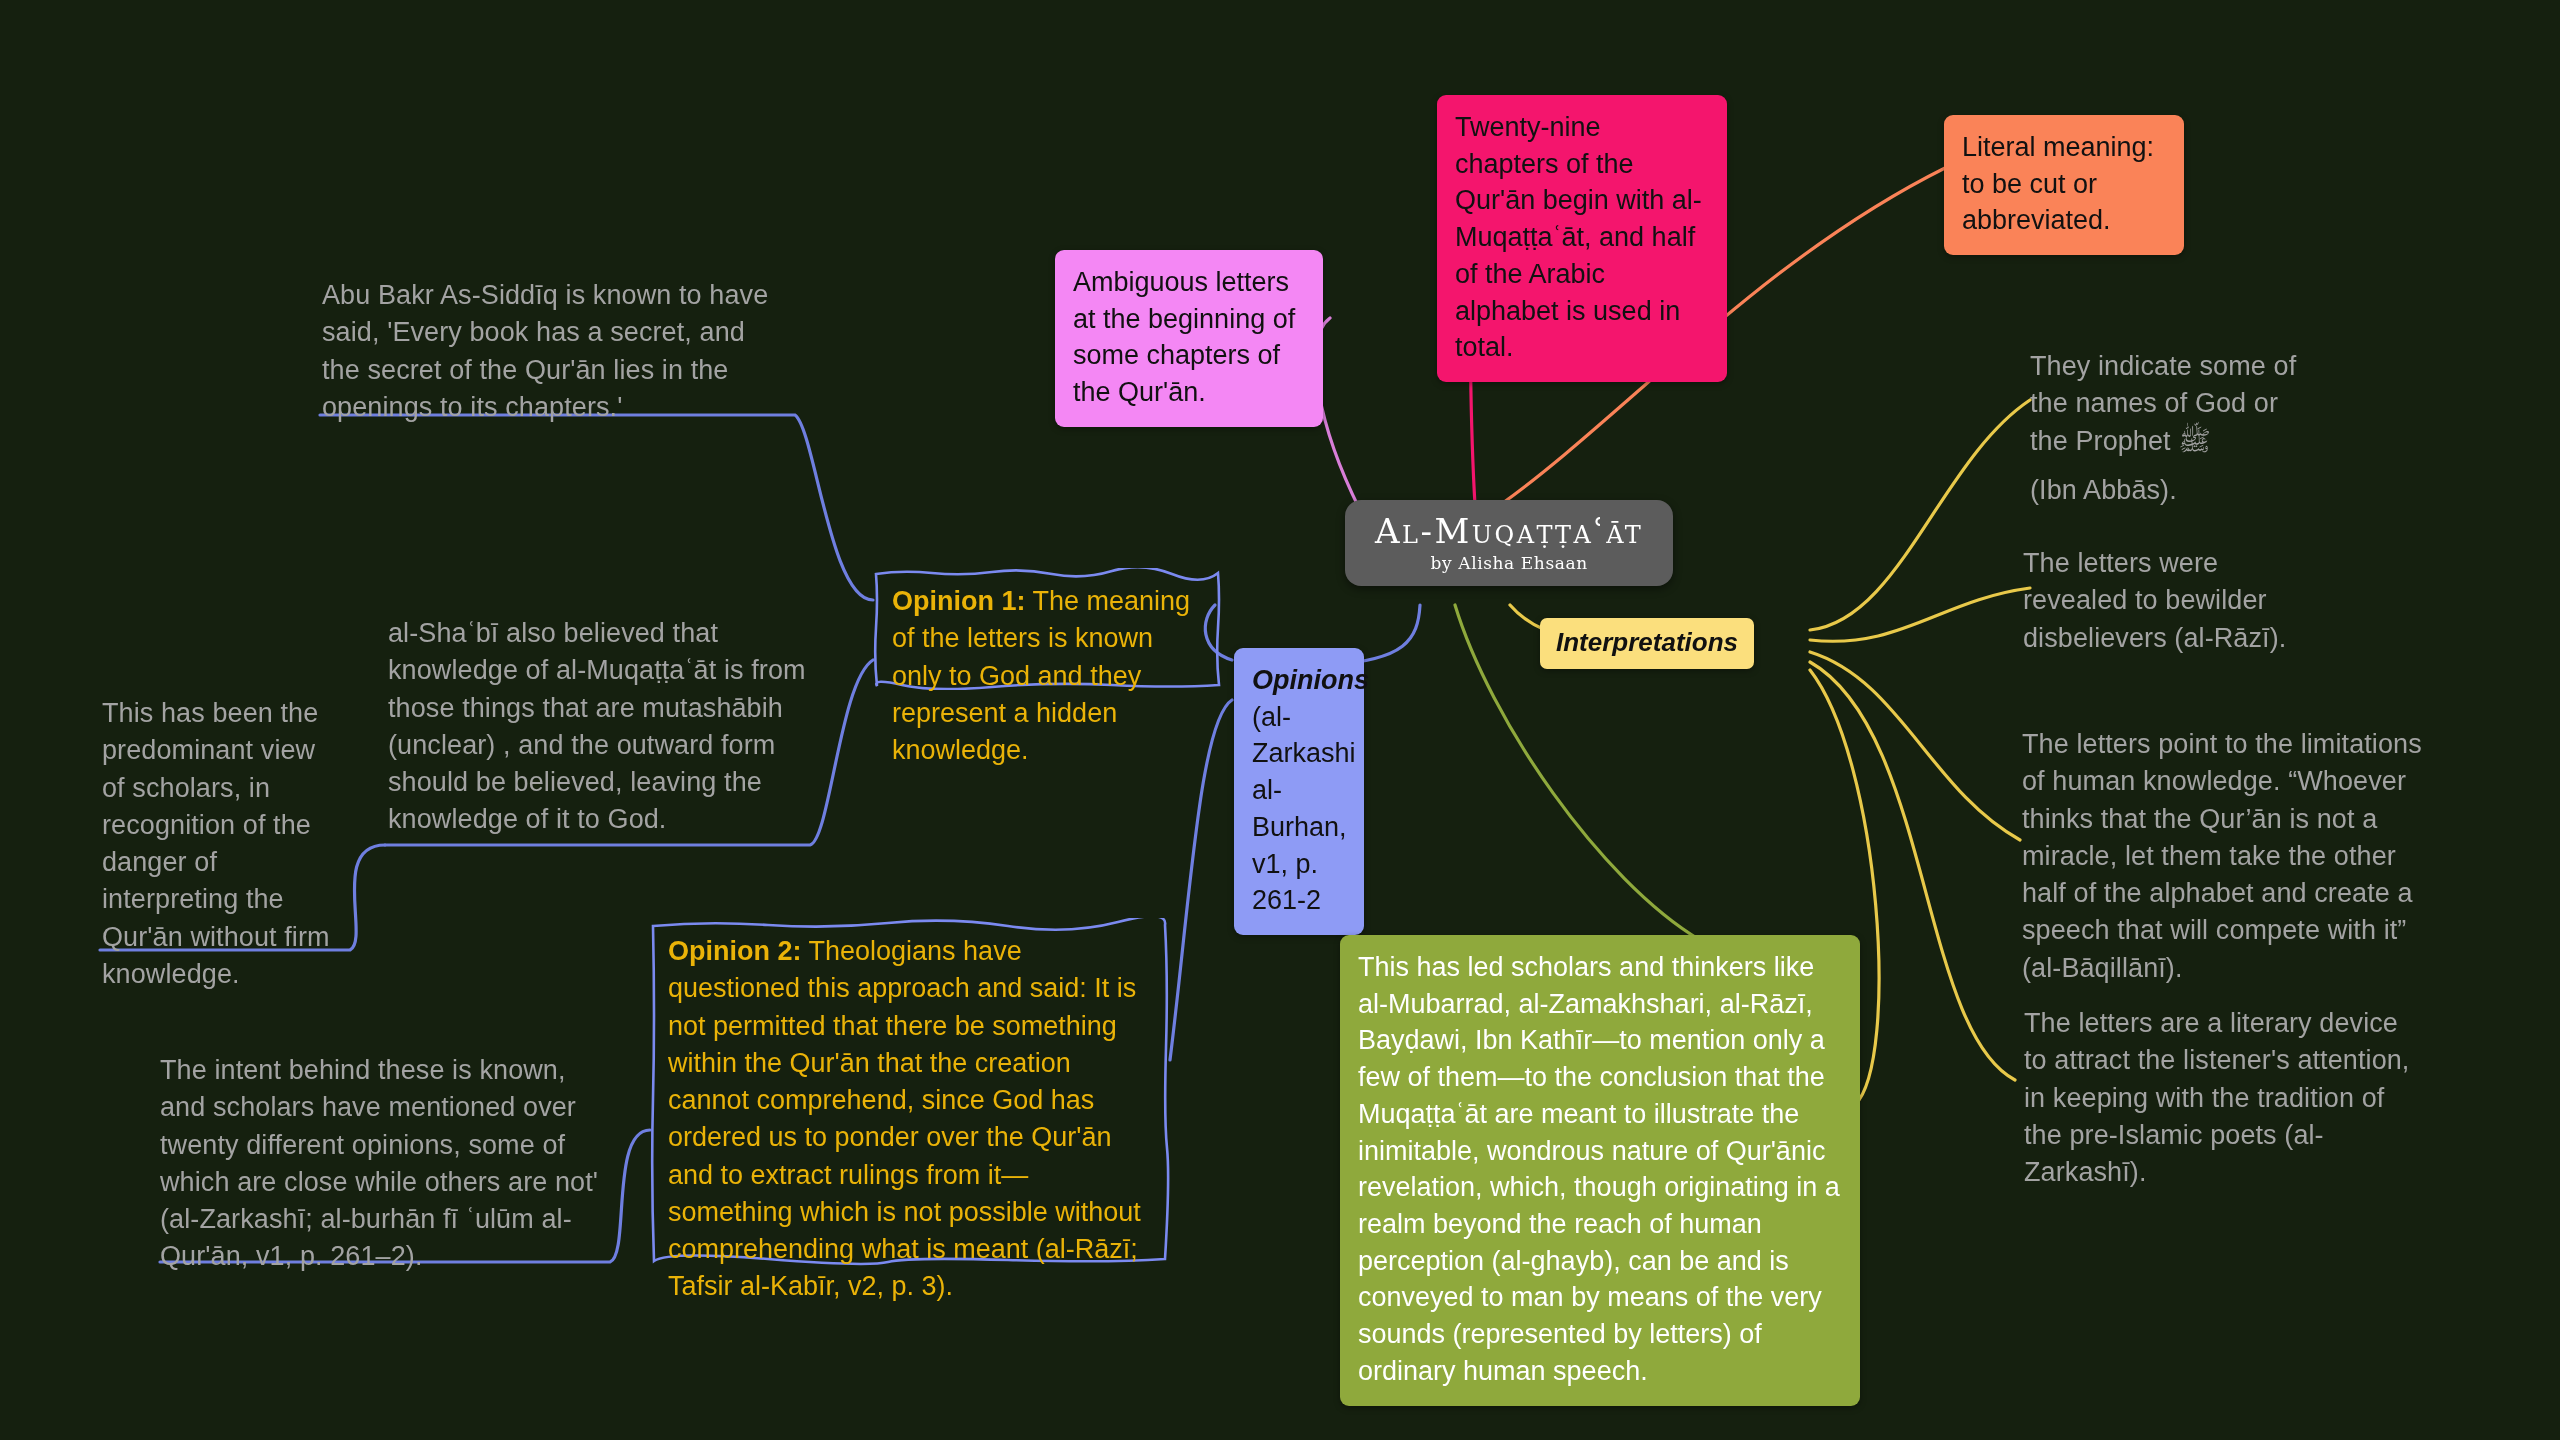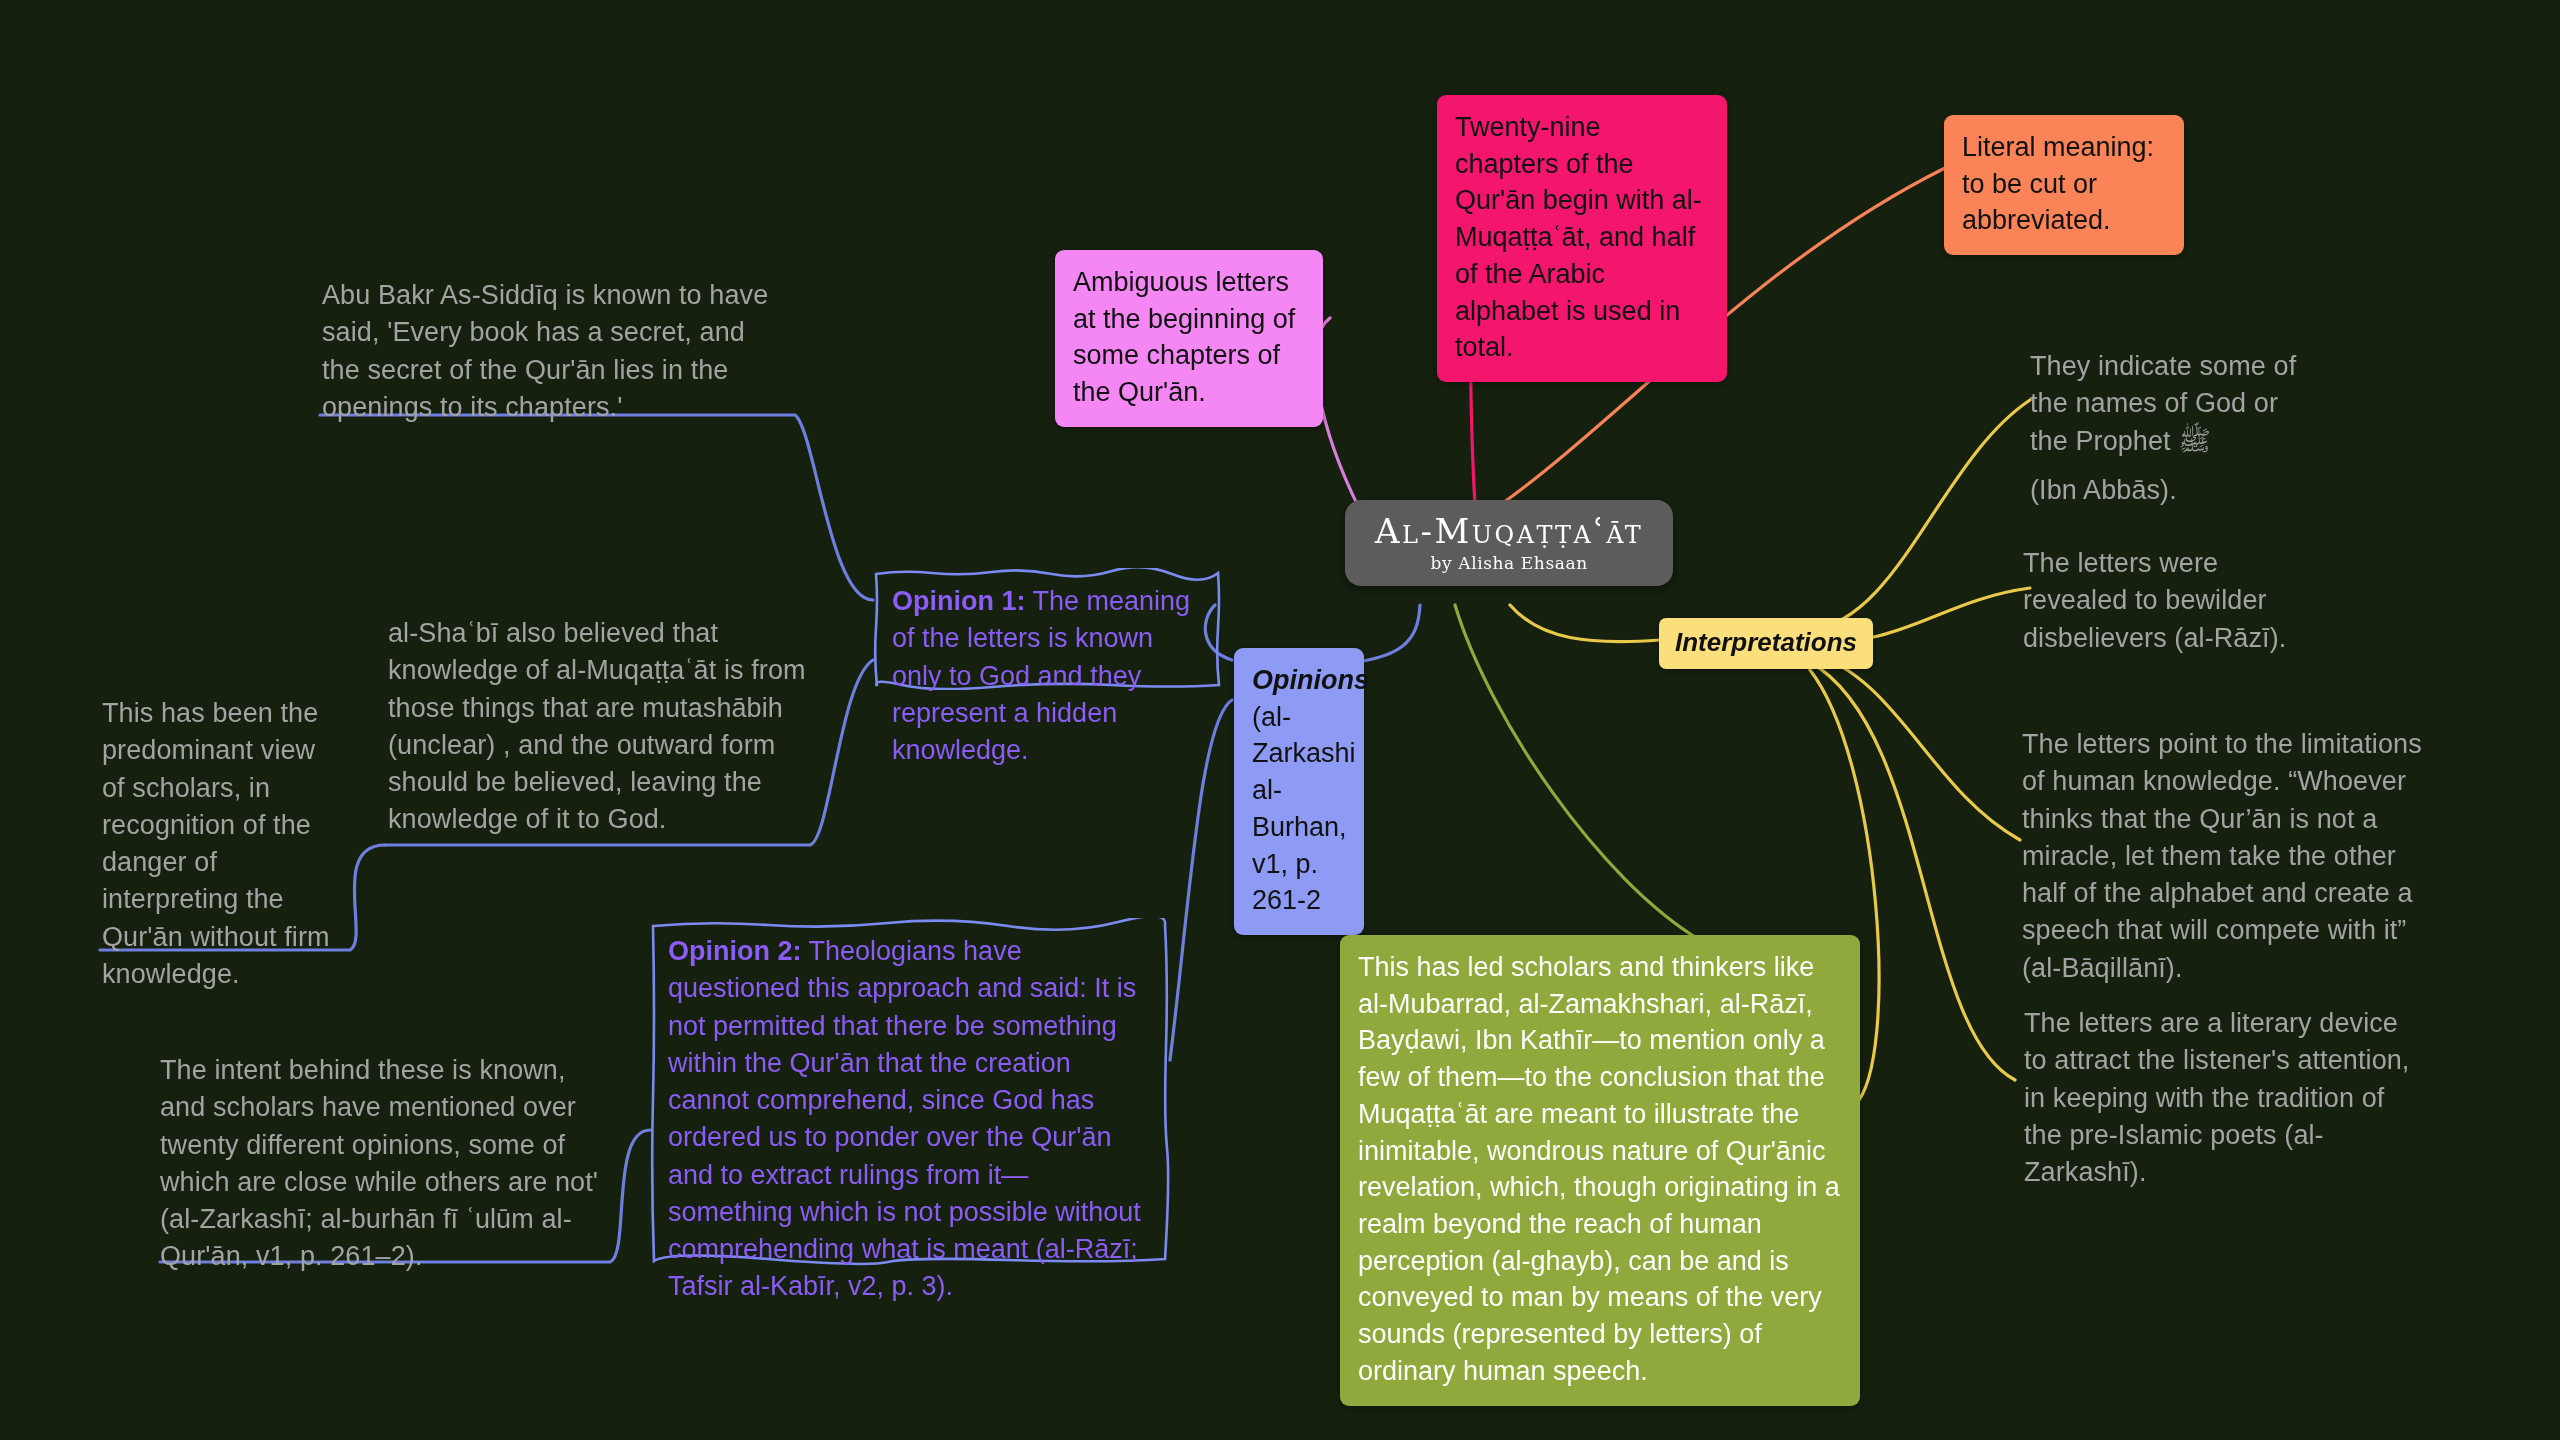--- a/index.html
+++ b/index.html
@@ -36,21 +36,21 @@
   .box.orange  {background:#fa8358;}
   .box.magenta {background:#f487f4;}
   .box.blue    {background:#8e9bf5;}
   .box.green   {background:#8fa93c;color:#fff;}
   .box.yellow  {background:#fbdf7d;color:#111;padding:7px 16px 9px 16px;
                 font-style:italic;font-weight:bold;font-size:26px;border-radius:7px;}
 
   
   .sketch{
     position:absolute;
-    color:#8b5cf6;
+    color:#eab308;
     font-size:27px;
     line-height:1.38;
     padding:15px 20px 17px 20px;
     box-sizing:border-box;
   }
   .sketch .sk-border{
     position:absolute;left:0;top:0;width:100%;height:100%;
     pointer-events:none;
   }
   .sketch .sk-txt{position:relative;z-index:2;}
@@ -137,21 +137,21 @@
 
   <div class="node box magenta" style="left:1055px;top:250px;width:268px;">
     <span>Ambiguous letters at the beginning of some chapters of the Qur'ān.</span>
   </div>
 
   <div class="node box blue" style="left:1234px;top:648px;width:130px;">
     <div style="font-weight:bold;font-style:italic;">Opinions</div>
     <div>(al-Zarkashi al-Burhan, v1, p. 261-2</div>
   </div>
 
-  <div class="node box yellow" style="left:1659px;top:618px;">
+  <div class="node box yellow" style="left:1540px;top:618px;">
     <span>Interpretations</span>
   </div>
 
   <div class="node box green" style="left:1340px;top:935px;width:520px;">
     <span>This has led scholars and thinkers like al-Mubarrad, al-Zamakhshari, al-Rāzī, Bayḍawi, Ibn Kathīr—to mention only a few of them—to the conclusion that the Muqaṭṭaʿāt are meant to illustrate the inimitable, wondrous nature of Qur'ānic revelation, which, though originating in a realm beyond the reach of human perception (al-ghayb), can be and is conveyed to man by means of the very sounds (represented by letters) of ordinary human speech.</span>
   </div>
 
   <div class="sketch" style="left:872px;top:568px;width:350px;height:122px;">
     <svg class="sk-border" viewBox="0 0 350 122" preserveAspectRatio="none" xmlns="http://www.w3.org/2000/svg">
       <path d="M4,6 Q30,2 60,5 T120,4 T180,6 T240,3 T300,6 T346,5

